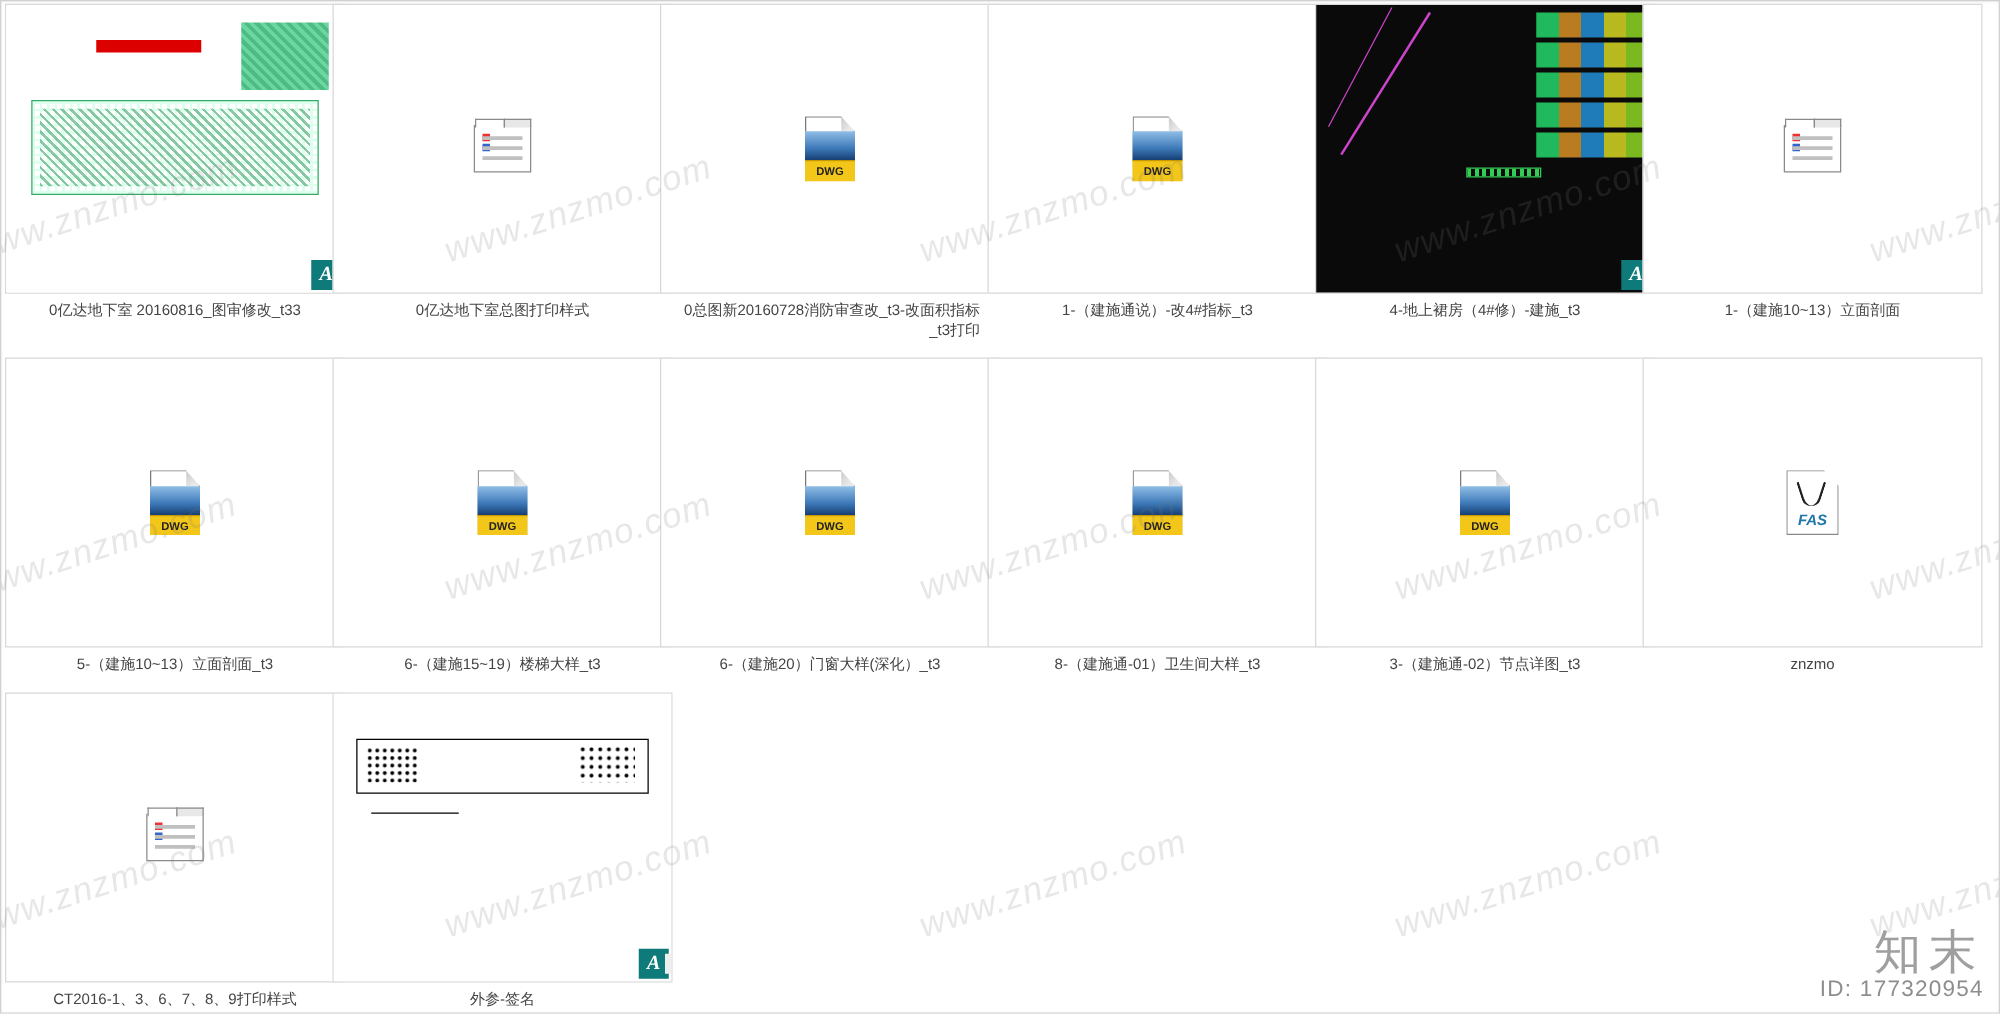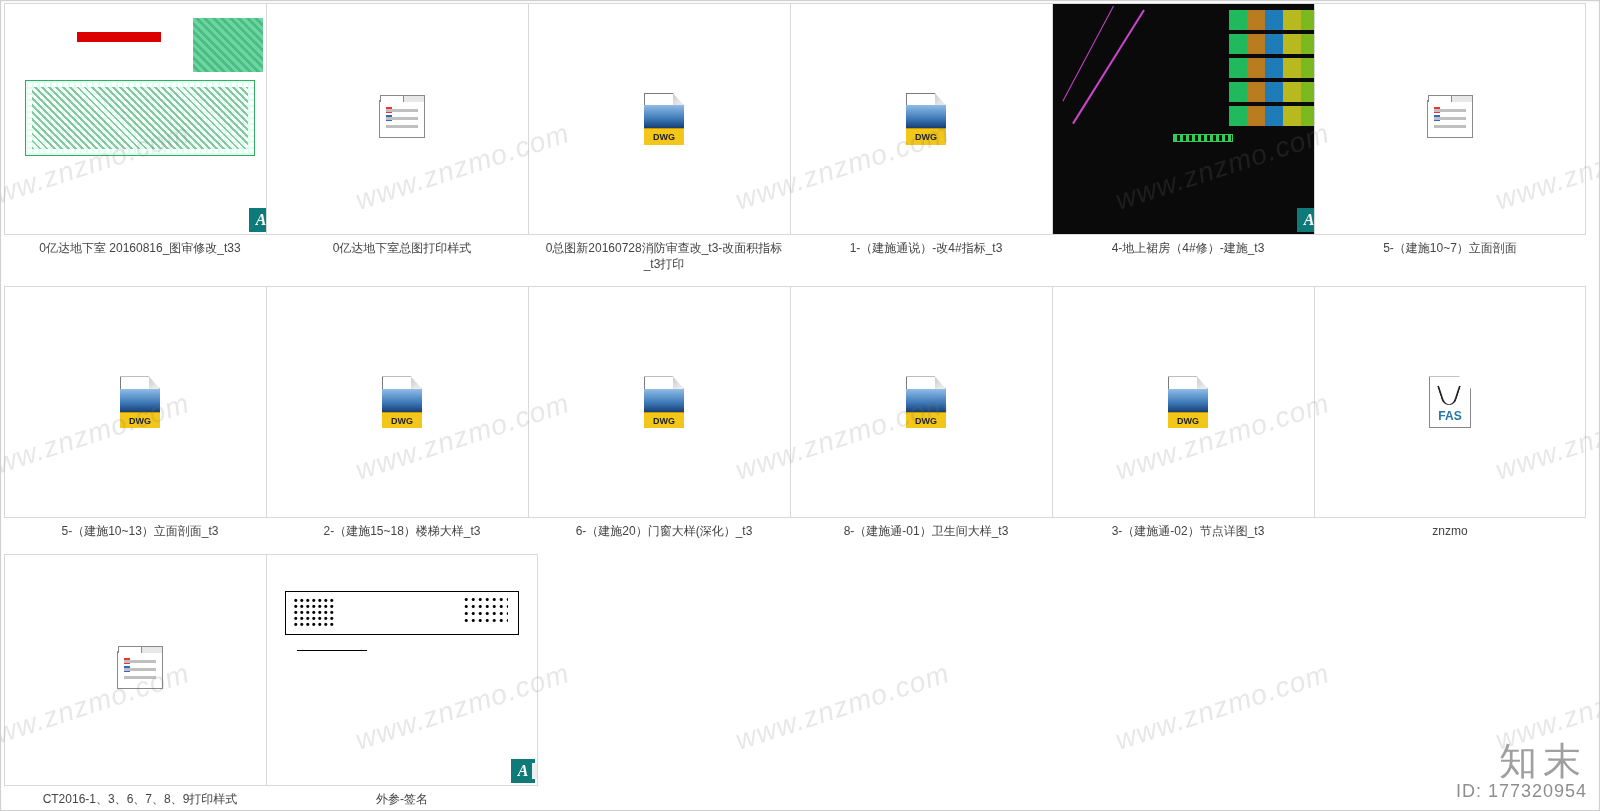--- a/index.html
+++ b/index.html
@@ -51,21 +51,21 @@
     width: 100%;
     height: 100%;
     display:flex;
     align-items:center;
     justify-content:center;
     position:relative;
   }
   .filename {
     margin-top: 5px;
     margin-bottom: 14px;
-    text-align: center;
+    text-align: right;
     font-size: 12px;
     color: #444;
     line-height: 1.35;
     max-width: 240px;
     word-break: break-all;
   }
   
   .watermark-layer {
     position: absolute;
     inset: 0;
@@ -153,21 +153,21 @@
     background: linear-gradient(135deg,#fff 0%, #e8e8e8 60%);
     clip-path: polygon(0 0, 100% 100%, 0 100%);
     border-left:1px solid #ccc; border-bottom:1px solid #ccc;
   }
 
   .fas-icon {
     width: 42px; height: 52px; position:relative;
     background:#fff; border:1px solid #888;
     clip-path: polygon(0 0, 72% 0, 100% 24%, 100% 100%, 0 100%);
     display:flex; align-items:flex-end; justify-content:center;
-    font-weight:bold; color:#27a; font-size:12px;
+    font-style:italic; font-weight:bold; color:#27a; font-size:12px;
     padding-bottom:4px;
   }
   .fas-icon::before{
     content:""; position:absolute; top:6px; left:12px; width:14px; height:22px;
     border:2px solid #222; border-top:none; border-bottom:none;
     transform: rotate(18deg);
     border-radius: 0 0 8px 8px;
     border-left: none;
   }
   .fas-icon::after{
@@ -350,21 +350,21 @@
               <div class="tab"></div>
               <div class="tab tab2"></div>
               <div class="sq"></div>
               <div class="sq sq2"></div>
               <div class="rline r1"></div>
               <div class="rline r2"></div>
               <div class="rline r3"></div>
             </div>
           </div>
         </div>
-        <div class="filename">5-（建施10~7）立面剖面</div>
+        <div class="filename">1-（建施10~13）立面剖面</div>
       </div>
       <div class="item">
         <div class="thumb-frame">
           <div class="thumb-inner">
             <div class="dwg-icon">
               <div class="paper"></div>
               <div class="fold"></div>
               <div class="mid"></div>
               <div class="lab">DWG</div>
             </div>
@@ -376,21 +376,21 @@
         <div class="thumb-frame">
           <div class="thumb-inner">
             <div class="dwg-icon">
               <div class="paper"></div>
               <div class="fold"></div>
               <div class="mid"></div>
               <div class="lab">DWG</div>
             </div>
           </div>
         </div>
-        <div class="filename">2-（建施15~18）楼梯大样_t3</div>
+        <div class="filename">6-（建施15~19）楼梯大样_t3</div>
       </div>
       <div class="item">
         <div class="thumb-frame">
           <div class="thumb-inner">
             <div class="dwg-icon">
               <div class="paper"></div>
               <div class="fold"></div>
               <div class="mid"></div>
               <div class="lab">DWG</div>
             </div>

